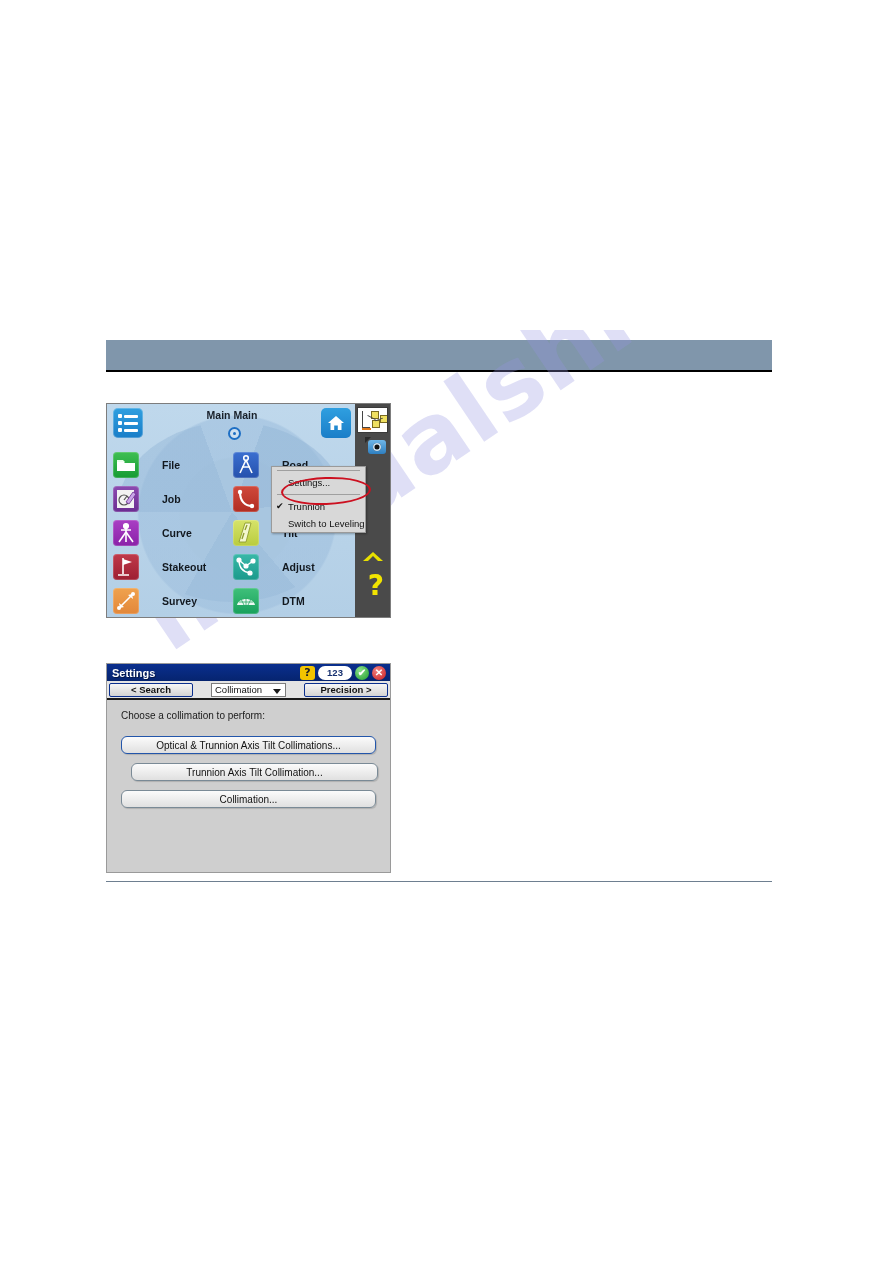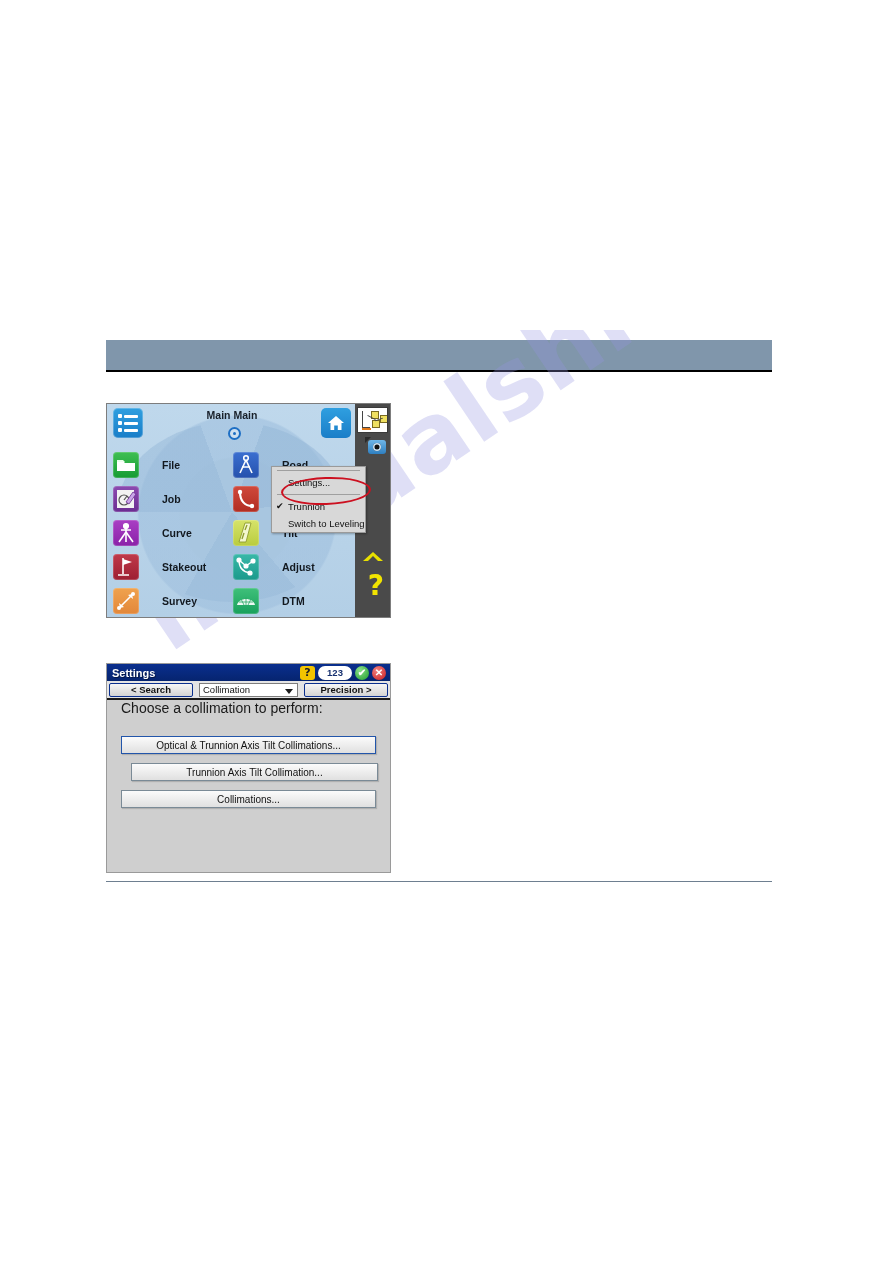--- a/index.html
+++ b/index.html
@@ -226,21 +226,21 @@
     color:#fff;font-size:10px;font-weight:700;display:flex;align-items:center;justify-content:center;
   }
   .tb-x{
     width:14px;height:14px;border-radius:50%;
     background:radial-gradient(circle at 35% 30%,#f08080,#cc1f1f);
     color:#fff;font-size:10px;font-weight:700;display:flex;align-items:center;justify-content:center;
   }
 
   .st-toolbar{
     position:absolute;left:0;top:17px;right:0;height:17px;
-    background:#e4e4e4;display:flex;align-items:center;gap:6px;padding:6px 2px;
+    background:#e4e4e4;display:flex;align-items:center;gap:18px;padding:6px 2px;
     box-sizing:border-box;
   }
   .st-btn{
     height:14px;border:1px solid #0a2f8e;border-radius:2px;
     background:linear-gradient(180deg,#f6f6f6 0%,#d4d4d4 100%);
     font-size:9.5px;font-weight:700;color:#111;
     display:flex;align-items:center;justify-content:center;
     box-sizing:border-box;
   }
   .st-btn.search{width:84px;}
@@ -257,26 +257,26 @@
   }
   .st-divider{
     position:absolute;left:0;top:34px;right:0;height:2px;background:#1a1a1a;
   }
 
   .st-body{
     position:absolute;left:0;top:36px;right:0;bottom:0;background:#cfcfcf;
     padding:0;
   }
   .st-prompt{
-    position:absolute;left:14px;top:0;font-size:14px;color:#1a1a1a;
+    position:absolute;left:14px;top:10px;font-size:10px;color:#1a1a1a;
   }
   .st-actions{position:absolute;left:14px;top:36px;right:14px;}
   .st-action{
     height:18px;margin-bottom:9px;
-    border:1px solid #7a8a96;border-radius:0;
+    border:1px solid #7a8a96;border-radius:6px;
     background:linear-gradient(180deg,#fbfbfb 0%,#e0e0e0 100%);
     font-size:10px;color:#111;
     display:flex;align-items:center;justify-content:center;
     box-sizing:border-box;
     box-shadow:1px 1px 1px rgba(0,0,0,0.15);
   }
   .st-action.focused{
     border:1.5px solid #2255aa;
   }
   .st-action.inset{margin-left:10px;margin-right:-2px;}
@@ -486,21 +486,21 @@
     </div>
     <div class="st-btn precision">Precision &gt;</div>
   </div>
   <div class="st-divider"></div>
 
   <div class="st-body">
     <div class="st-prompt">Choose a collimation to perform:</div>
     <div class="st-actions">
       <div class="st-action focused">Optical &amp; Trunnion Axis Tilt Collimations...</div>
       <div class="st-action inset">Trunnion Axis Tilt Collimation...</div>
-      <div class="st-action">Collimations...</div>
+      <div class="st-action">Collimation...</div>
     </div>
   </div>
 </div>
 
 <div class="page-rule"></div>
 
 <div class="watermark">
   <span>manualshive.com</span>
 </div>
 

